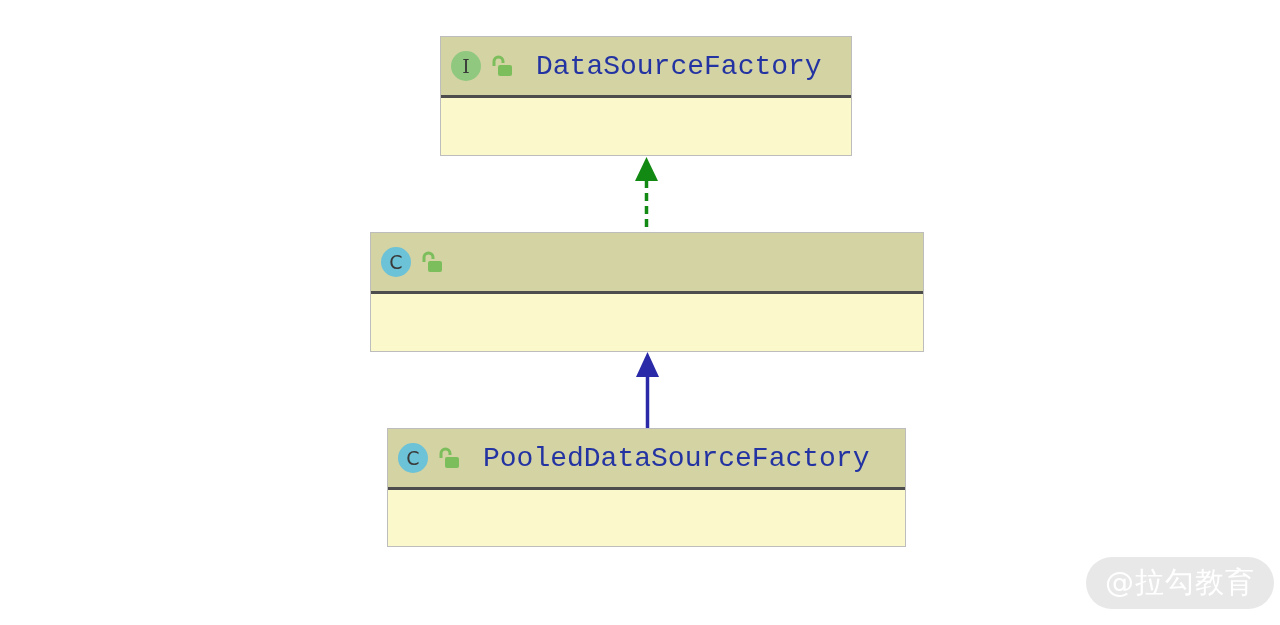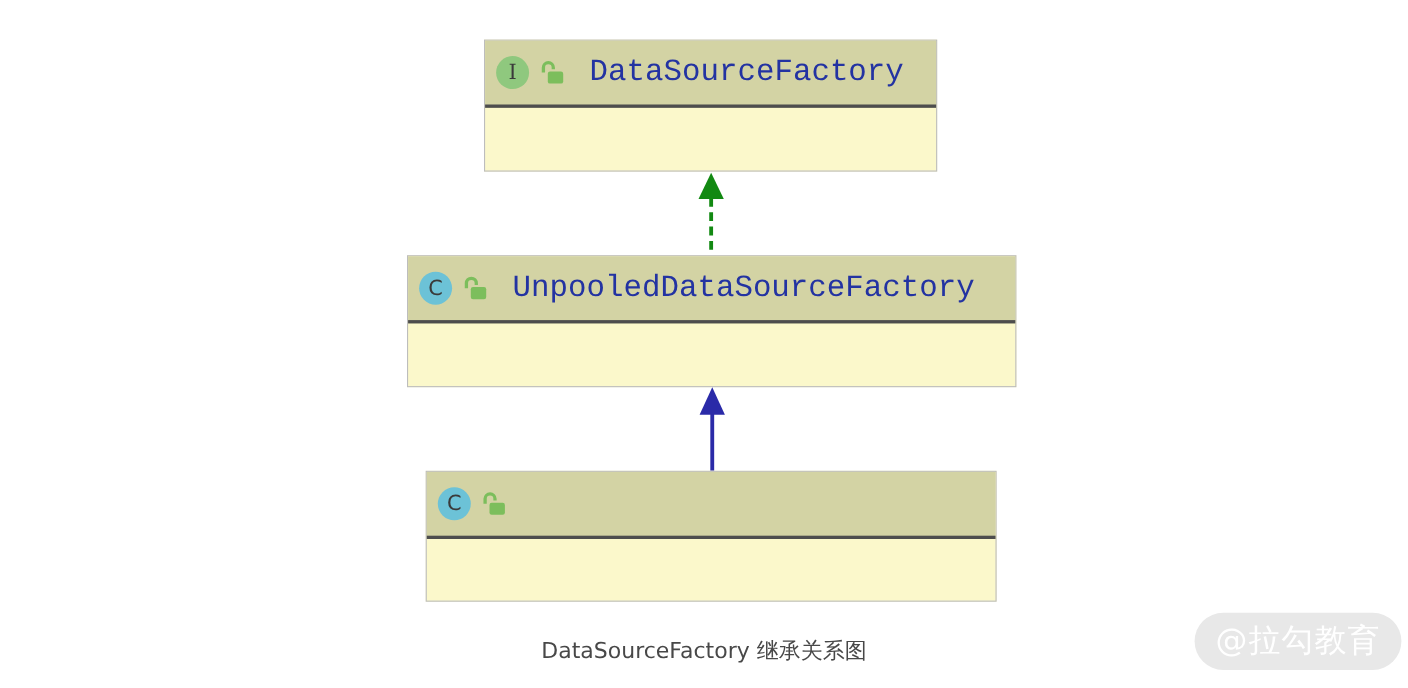--- a/index.html
+++ b/index.html
@@ -104,40 +104,39 @@
 
   <div class="uml-node node-1">
     <div class="node-header">
       <span class="badge badge-class">C</span>
       <span class="lock">
         <svg width="24" height="24" viewBox="0 0 24 24">
           <path d="M4 12 V7.5 a4.5 4.5 0 0 1 9 0 V9" fill="none" stroke="currentColor" stroke-width="3"></path>
           <rect x="8" y="11" width="14" height="11" rx="2" fill="currentColor"></rect>
         </svg>
       </span>
-      <span class="node-title">UnpooledDataSourceFactory</span>
     </div>
     <div class="node-body"></div>
   </div>
 
   <svg class="arrow arrow-extends" width="33" height="78" viewBox="0 0 33 78">
     <line class="shaft" x1="16.5" y1="25" x2="16.5" y2="77" stroke-width="3.5"></line>
     <polygon class="head" points="16.5,1 5,26 28,26"></polygon>
   </svg>
 
   <div class="uml-node node-2">
     <div class="node-header">
       <span class="badge badge-class">C</span>
       <span class="lock">
         <svg width="24" height="24" viewBox="0 0 24 24">
           <path d="M4 12 V7.5 a4.5 4.5 0 0 1 9 0 V9" fill="none" stroke="currentColor" stroke-width="3"></path>
           <rect x="8" y="11" width="14" height="11" rx="2" fill="currentColor"></rect>
         </svg>
       </span>
+      <span class="node-title">PooledDataSourceFactory</span>
     </div>
     <div class="node-body"></div>
   </div>
 
-  <div class="caption">DataSourceFactory 继承关系图</div>
 
   <div class="watermark">@拉勾教育</div>
 
 </div>
 
 </body></html>

